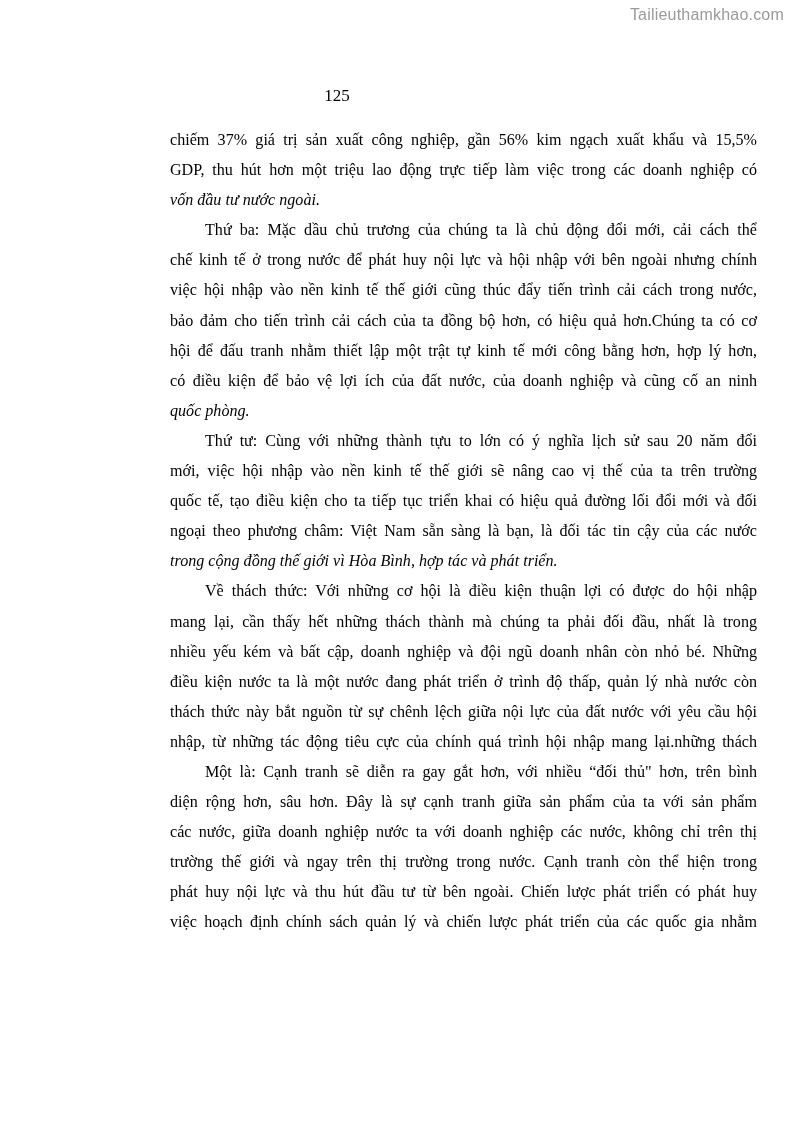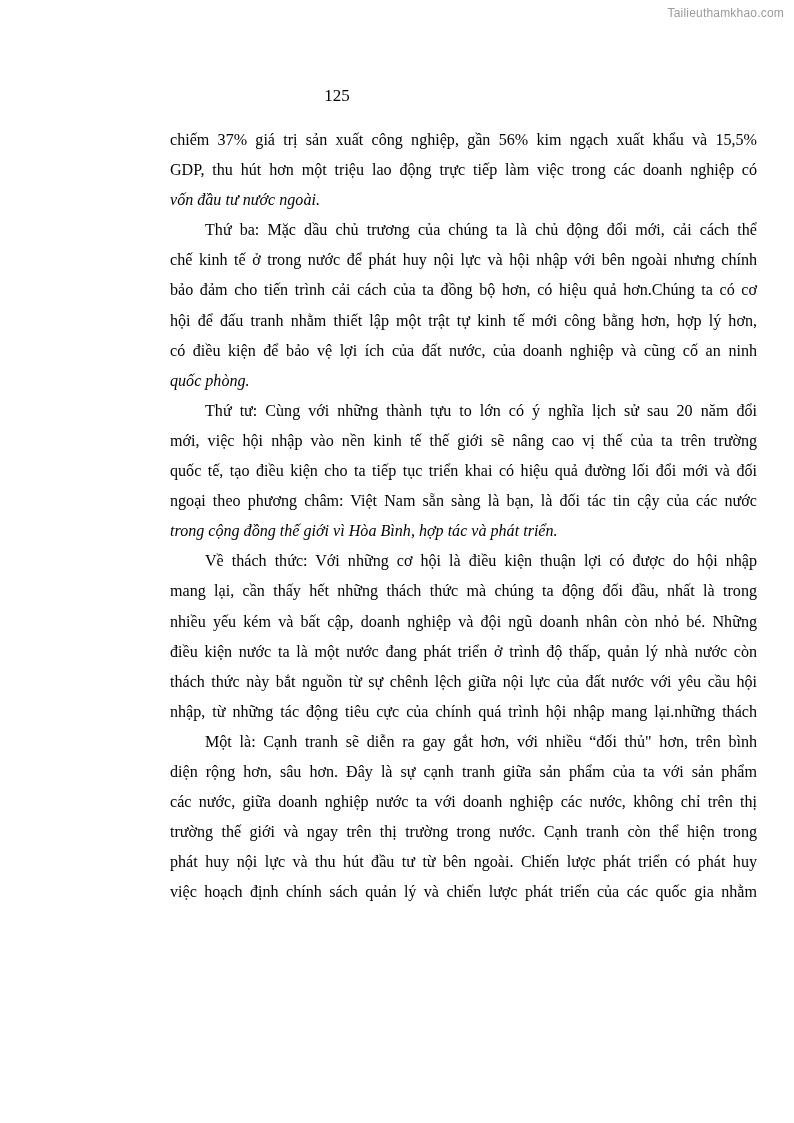--- a/index.html
+++ b/index.html
@@ -4,21 +4,21 @@
   <style>
     html, body { margin: 0; padding: 0; background: #ffffff; }
     body {
       width: 794px; height: 1123px; position: relative; overflow: hidden;
       font-family: "Liberation Serif", "DejaVu Serif", serif;
       color: #000000;
     }
     .watermark {
       position: absolute; top: 6px; right: 10px;
       font-family: "Liberation Sans", "DejaVu Sans", sans-serif;
-      font-size: 12px; color: #9a9a9a; letter-spacing: 0.2px;
+      font-size: 16px; color: #9a9a9a; letter-spacing: 0.2px;
     }
     .page-number {
       position: absolute; top: 84px; left: 0; width: 634px;
       text-align: center; font-size: 17px; line-height: 24px;
       padding-left: 40px; box-sizing: border-box;
     }
     .content {
       position: absolute; top: 125px; left: 125px; width: 587px;
       font-size: 16.1px;
       margin-left: 45px;
@@ -42,37 +42,38 @@
 
   <div>
     <div class="line">chiếm 37% giá trị sản xuất công nghiệp, gần 56% kim ngạch xuất khẩu và 15,5%</div>
     <div class="line">GDP, thu hút hơn một triệu lao động trực tiếp làm việc trong các doanh nghiệp có</div>
     <div class="line last">vốn đầu tư nước ngoài.</div>
   </div>
 
   <div>
     <div class="line indent"><span class="lead">Thứ ba:</span><span> Mặc dầu chủ trương của chúng ta là chủ động đổi mới, cải cách thể</span></div>
     <div class="line">chế kinh tế ở trong nước để phát huy nội lực và hội nhập với bên ngoài nhưng chính</div>
+    <div class="line">việc hội nhập vào nền kinh tế thế giới cũng thúc đẩy tiến trình cải cách trong nước,</div>
     <div class="line">bảo đảm cho tiến trình cải cách của ta đồng bộ hơn, có hiệu quả hơn.Chúng ta có cơ</div>
     <div class="line">hội để đấu tranh nhằm thiết lập một trật tự kinh tế mới công bằng hơn, hợp lý hơn,</div>
     <div class="line">có điều kiện để bảo vệ lợi ích của đất nước, của doanh nghiệp và cũng cố an ninh</div>
     <div class="line last">quốc phòng.</div>
   </div>
 
   <div>
     <div class="line indent"><span class="lead">Thứ tư:</span><span> Cùng với những thành tựu to lớn có ý nghĩa lịch sử sau 20 năm đổi</span></div>
     <div class="line">mới, việc hội nhập vào nền kinh tế thế giới sẽ nâng cao vị thế của ta trên trường</div>
     <div class="line">quốc tế, tạo điều kiện cho ta tiếp tục triển khai có hiệu quả đường lối đổi mới và đối</div>
     <div class="line">ngoại theo phương châm: Việt Nam sẵn sàng là bạn, là đối tác tin cậy của các nước</div>
     <div class="line last">trong cộng đồng thế giới vì Hòa Bình, hợp tác và phát triển.</div>
   </div>
 
   <div>
     <div class="line indent"><span class="lead">Về thách thức:</span><span> Với những cơ hội là điều kiện thuận lợi có được do hội nhập</span></div>
-    <div class="line">mang lại, cần thấy hết những thách thức mà chúng ta động đối đầu, nhất là trong</div>
+    <div class="line">mang lại, cần thấy hết những thách thành mà chúng ta phải đối đầu, nhất là trong</div>
     <div class="line">nhiều yếu kém và bất cập, doanh nghiệp và đội ngũ doanh nhân còn nhỏ bé. Những</div>
     <div class="line">điều kiện nước ta là một nước đang phát triển ở trình độ thấp, quản lý nhà nước còn</div>
     <div class="line">thách thức này bắt nguồn từ sự chênh lệch giữa nội lực của đất nước với yêu cầu hội</div>
     <div class="line">nhập, từ những tác động tiêu cực của chính quá trình hội nhập mang lại.những thách</div>
   </div>
 
   <div>
     <div class="line indent"><span class="lead">Một là:</span><span> Cạnh tranh sẽ diễn ra gay gắt hơn, với nhiều “đối thủ" hơn, trên bình</span></div>
     <div class="line">diện rộng hơn, sâu hơn. Đây là sự cạnh tranh giữa sản phẩm của ta với sản phẩm</div>
     <div class="line">các nước, giữa doanh nghiệp nước ta với doanh nghiệp các nước, không chỉ trên thị</div>

